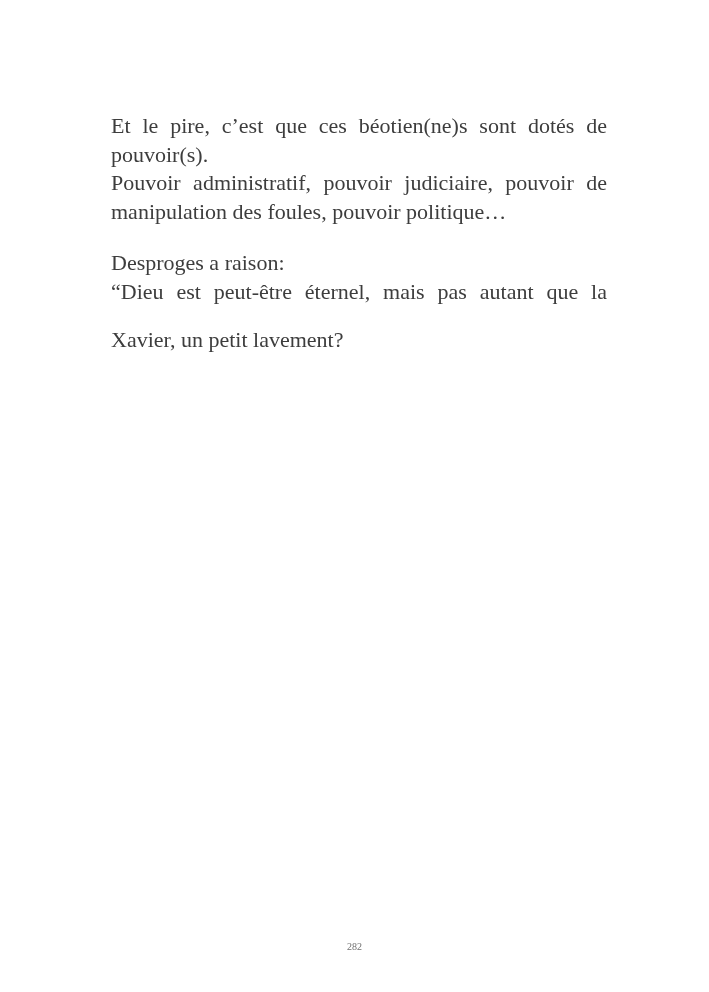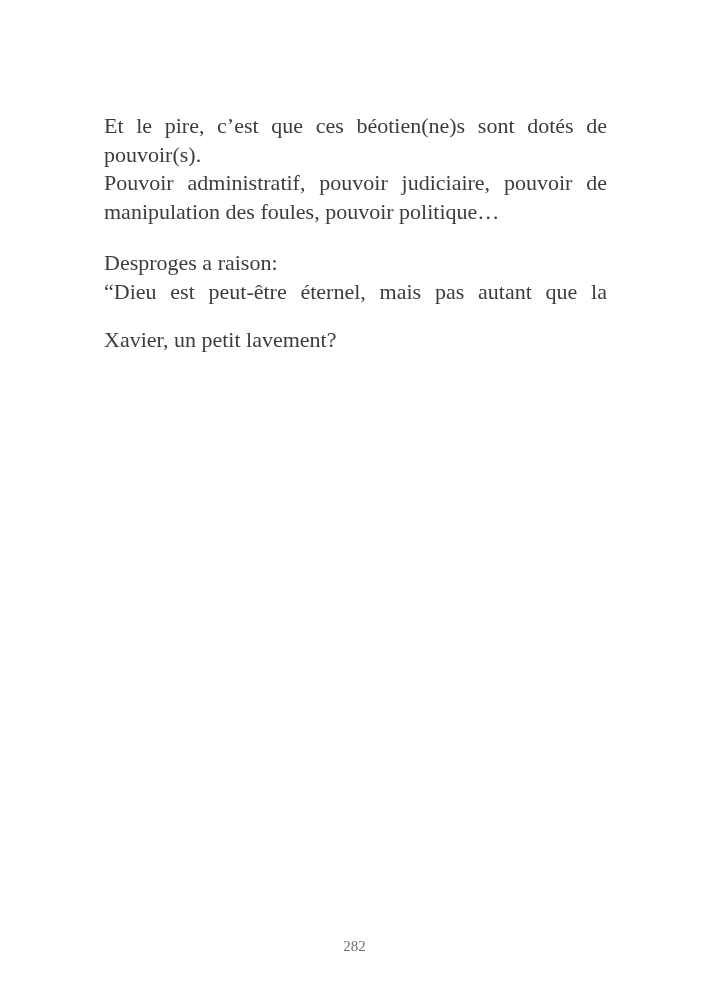--- a/index.html
+++ b/index.html
@@ -29,37 +29,38 @@
     left: 104px;
     top: 112px;
     width: 503px;
     color: var(--text-color);
     font-size: 22px;
     line-height: 28.5px;
   }
   .line {
     text-align: left;
     white-space: nowrap;
+    margin-left: 7px;
   }
   .line.justify {
     white-space: normal;
     text-align: justify;
     text-align-last: justify;
   }
   .line.italic {
   }
   .para-2 { margin-top: 23px; }
   .para-3 { margin-top: 20px; }
   .page-number {
     position: absolute;
     top: 938px;
     left: 0;
     width: 709px;
     text-align: center;
-    font-size: 15px;
+    font-size: 10px;
     line-height: 17px;
     color: var(--page-number-color);
   }
 </style>
 </head>
 <body>
 
 <div class="page">
 
   <div class="text-block">

